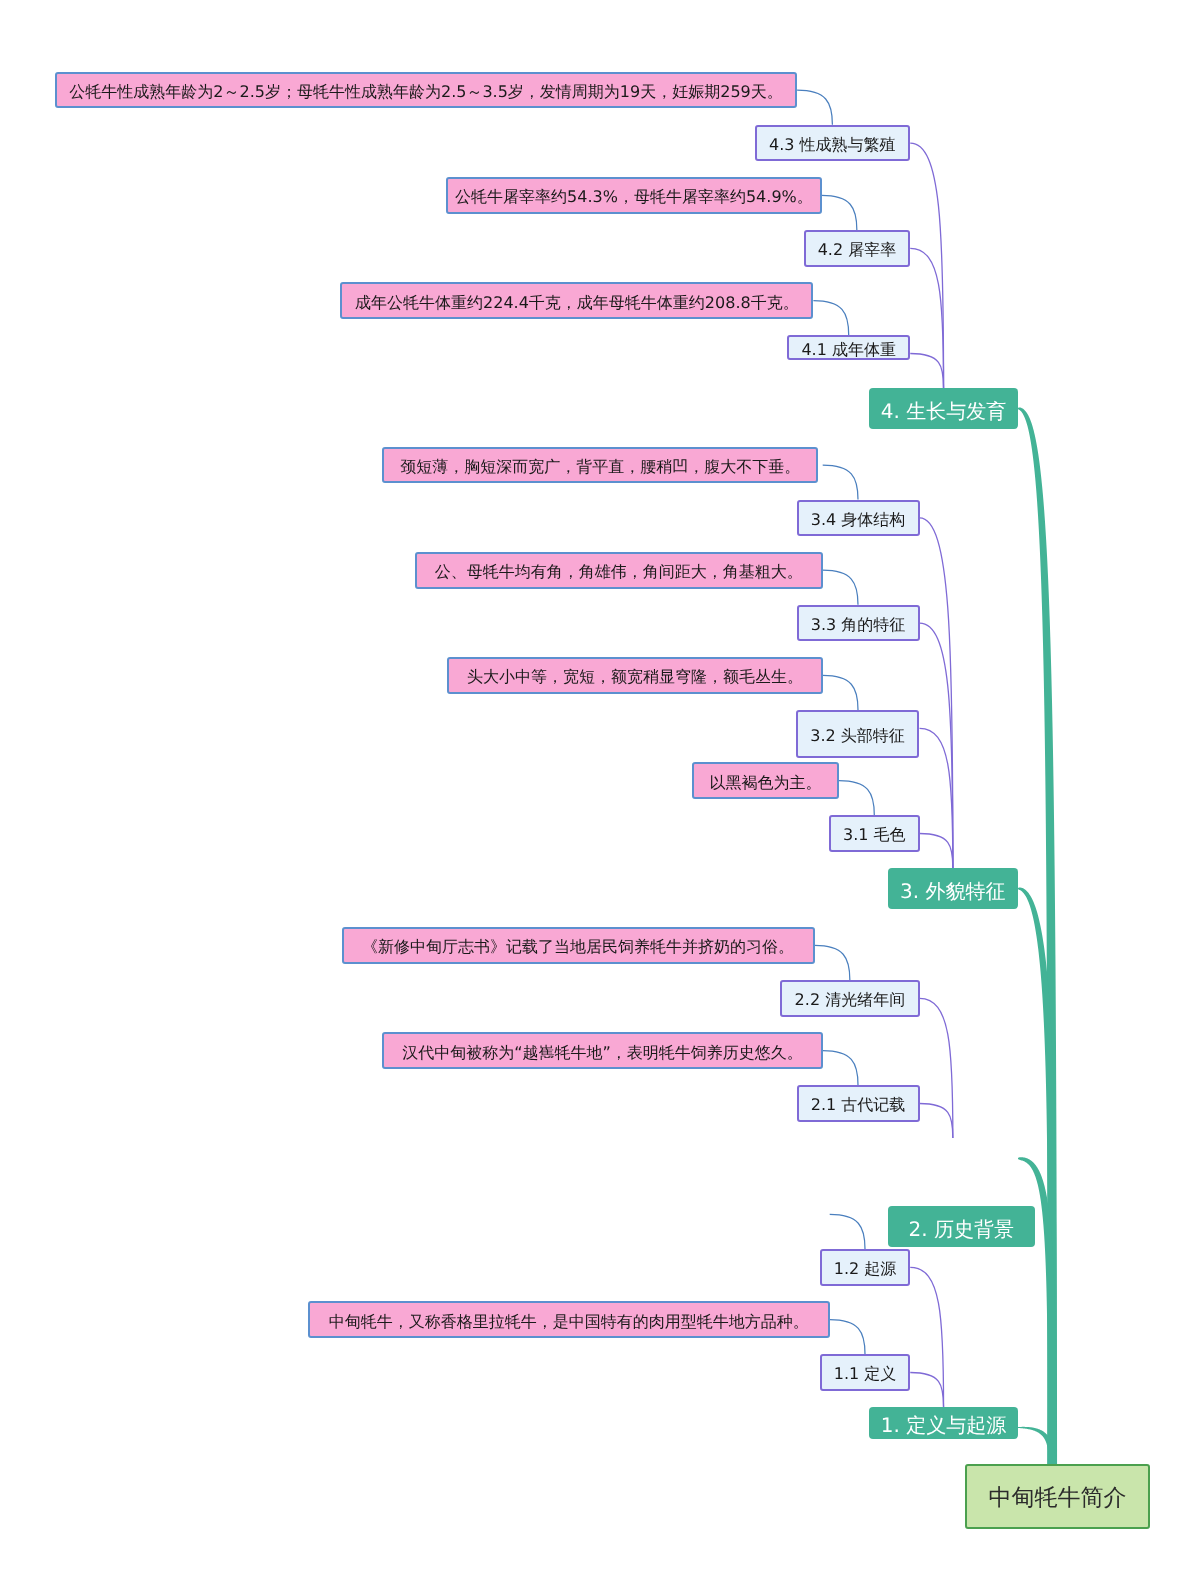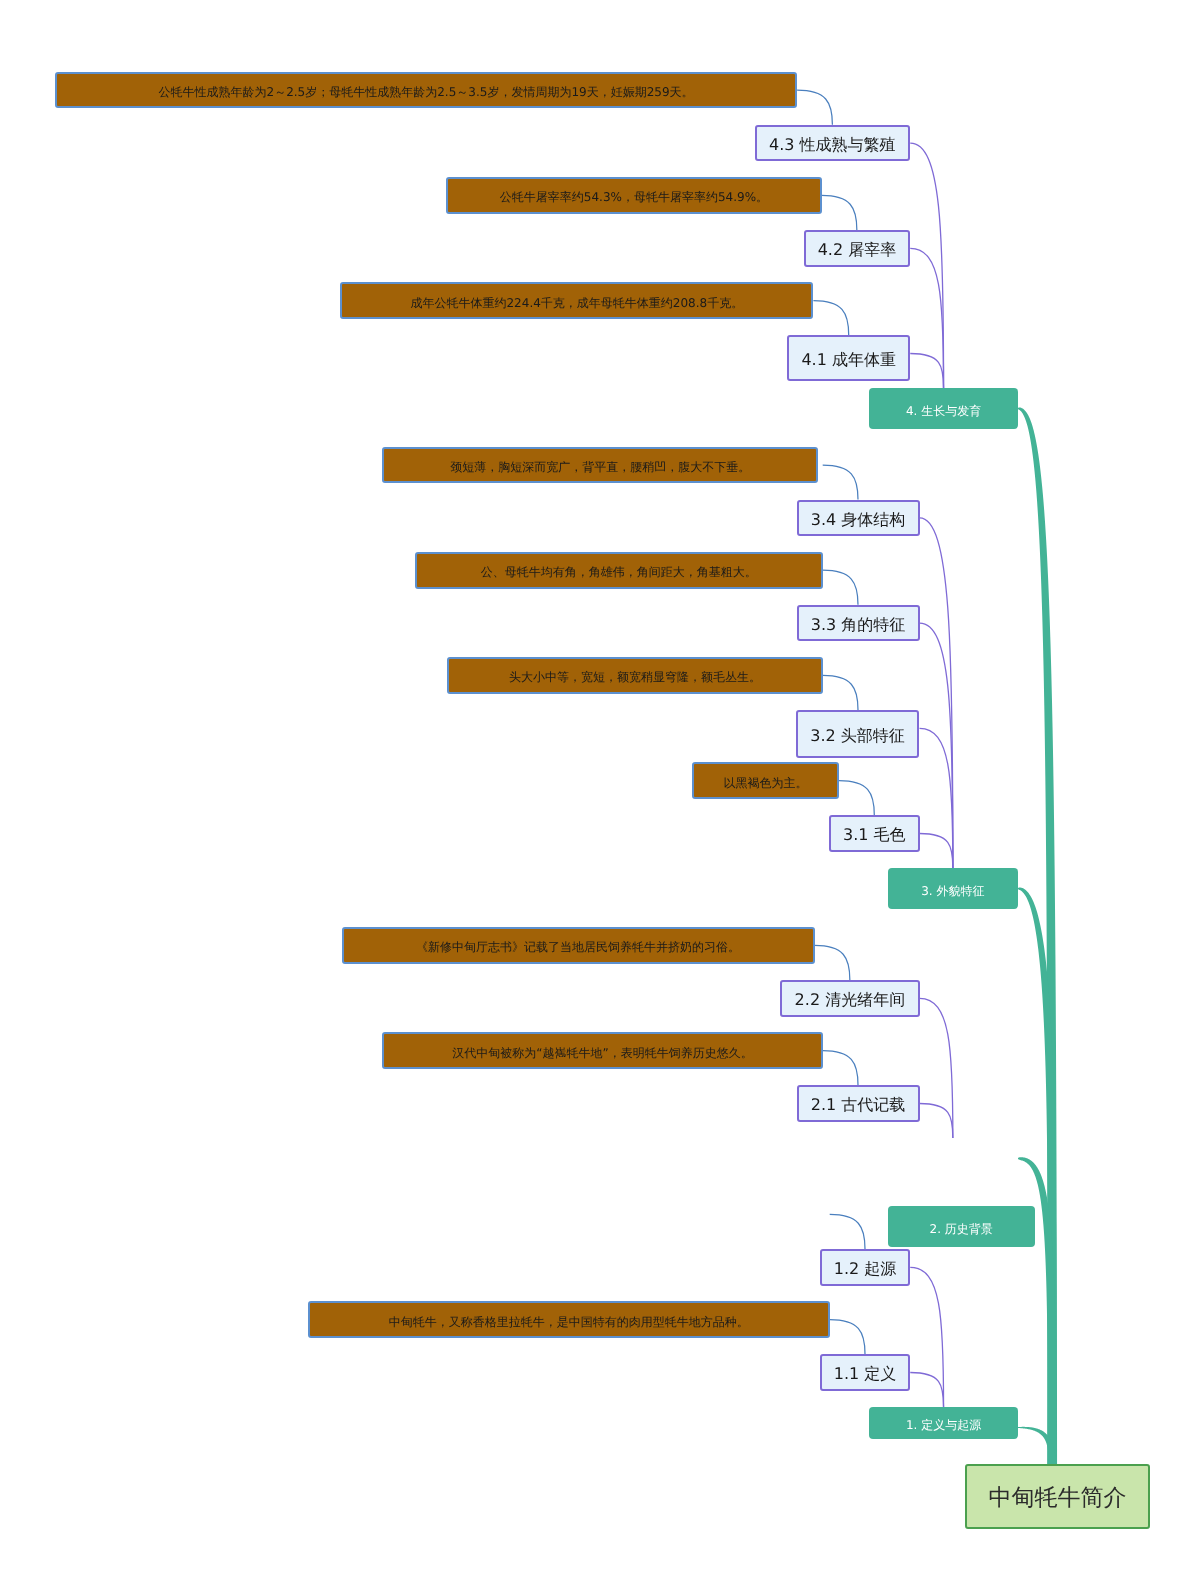--- a/index.html
+++ b/index.html
@@ -5,25 +5,25 @@
 <style>
 html,body{margin:0;padding:0;}
 body{width:1200px;height:1588px;overflow:hidden;background:#ffffff;
      font-family:"DejaVu Sans",sans-serif;
      -webkit-font-smoothing:antialiased;text-rendering:geometricPrecision;}
 #canvas{position:relative;width:1200px;height:1588px;}
 svg.links{position:absolute;left:0;top:0;width:1200px;height:1588px;}
 .node{position:absolute;box-sizing:border-box;display:flex;align-items:center;
       justify-content:center;white-space:nowrap;line-height:1;}
 .node > span{display:block;position:relative;top:2px;}
-.leaf{background:#a16207;border:2px solid #5c90cf;border-radius:3px;
-      color:#1a1a1a;font-size:12px;}
+.leaf{background:#f9a8d4;border:2px solid #5c90cf;border-radius:3px;
+      color:#1a1a1a;font-size:16px;}
 .sub{background:#e5f1fb;border:2.4px solid #7f6ad6;border-radius:3px;
      color:#1a1a1a;font-size:16px;}
-.branch{background:#43b396;border-radius:4px;color:#ffffff;font-size:12px;}
+.branch{background:#43b396;border-radius:4px;color:#ffffff;font-size:20px;}
 .root{background:#c9e5ab;border:2.6px solid #4ba04e;border-radius:3px;
       color:#2b2b2b;font-size:23px;}
 </style>
 </head>
 <body>
 
 <div id="canvas">
 <svg class="links" viewBox="0 0 1200 1588">
 <path fill="#43b396" d="M1018.00,409.00 L1018.53,409.52 L1019.00,409.79 L1019.45,410.06 L1019.89,410.36 L1020.33,410.70 L1020.76,411.10 L1021.20,411.56 L1021.64,412.09 L1022.09,412.69 L1022.55,413.37 L1023.00,414.13 L1023.46,414.96 L1023.92,415.88 L1024.38,416.89 L1024.84,417.98 L1025.30,419.15 L1025.75,420.42 L1026.20,421.77 L1026.65,423.21 L1027.10,424.74 L1027.54,426.36 L1027.97,428.07 L1028.40,429.87 L1028.83,431.76 L1029.25,433.74 L1029.66,435.82 L1030.08,437.99 L1030.48,440.25 L1030.88,442.61 L1031.27,445.07 L1031.66,447.62 L1032.05,450.27 L1032.42,453.01 L1032.79,455.86 L1033.16,458.80 L1033.52,461.84 L1033.88,464.99 L1034.23,468.23 L1034.57,471.58 L1034.91,475.03 L1035.24,478.58 L1035.57,482.24 L1035.89,486.00 L1036.21,489.87 L1036.52,493.84 L1036.83,497.92 L1037.13,502.11 L1037.42,506.41 L1037.71,510.81 L1038.00,515.33 L1038.28,519.96 L1038.55,524.69 L1038.82,529.54 L1039.08,534.51 L1039.34,539.59 L1039.60,544.78 L1039.85,550.08 L1040.09,555.51 L1040.33,561.05 L1040.56,566.70 L1040.79,572.48 L1041.02,578.37 L1041.24,584.39 L1041.45,590.52 L1041.66,596.78 L1041.87,603.15 L1042.07,609.65 L1042.27,616.28 L1042.46,623.02 L1042.65,629.90 L1042.83,636.90 L1043.01,644.02 L1043.18,651.27 L1043.35,658.65 L1043.52,666.16 L1043.68,673.80 L1043.84,681.57 L1043.99,689.47 L1044.14,697.50 L1044.29,705.66 L1044.43,713.96 L1044.56,722.39 L1044.70,730.95 L1044.83,739.65 L1044.95,748.49 L1045.08,757.46 L1045.19,766.57 L1045.31,775.82 L1045.42,785.21 L1045.53,794.74 L1045.63,804.41 L1045.73,814.22 L1045.83,824.17 L1045.92,834.27 L1046.01,844.51 L1046.10,854.89 L1046.18,865.42 L1046.26,876.10 L1046.34,886.92 L1046.42,897.89 L1046.49,909.01 L1046.56,920.28 L1046.62,931.70 L1046.68,943.26 L1046.74,954.98 L1046.80,966.85 L1046.85,978.88 L1046.90,991.05 L1046.95,1003.38 L1047.00,1015.87 L1047.04,1028.51 L1047.08,1041.31 L1047.12,1054.27 L1047.15,1067.38 L1047.19,1080.66 L1047.22,1094.09 L1047.24,1107.68 L1047.27,1121.44 L1047.29,1135.35 L1047.32,1149.43 L1047.33,1163.67 L1047.35,1178.08 L1047.37,1192.65 L1047.38,1207.38 L1047.39,1222.29 L1047.40,1237.36 L1047.41,1252.59 L1047.41,1268.00 L1047.42,1283.57 L1047.42,1299.32 L1047.42,1315.24 L1047.42,1331.33 L1047.41,1347.59 L1047.41,1364.02 L1047.40,1380.63 L1047.39,1397.41 L1047.39,1414.37 L1047.37,1431.50 L1047.36,1448.81 L1047.35,1466.30 L1057.05,1466.30 L1057.04,1448.81 L1057.02,1431.50 L1057.00,1414.36 L1056.98,1397.41 L1056.96,1380.62 L1056.94,1364.01 L1056.92,1347.58 L1056.89,1331.32 L1056.87,1315.23 L1056.84,1299.31 L1056.81,1283.56 L1056.78,1267.99 L1056.74,1252.58 L1056.71,1237.34 L1056.67,1222.27 L1056.63,1207.37 L1056.58,1192.63 L1056.54,1178.06 L1056.49,1163.65 L1056.44,1149.41 L1056.39,1135.33 L1056.34,1121.41 L1056.28,1107.65 L1056.23,1094.06 L1056.16,1080.62 L1056.10,1067.35 L1056.04,1054.23 L1055.97,1041.27 L1055.89,1028.47 L1055.82,1015.83 L1055.74,1003.34 L1055.66,991.01 L1055.58,978.83 L1055.50,966.80 L1055.41,954.93 L1055.32,943.21 L1055.22,931.64 L1055.12,920.22 L1055.02,908.95 L1054.92,897.82 L1054.81,886.85 L1054.70,876.03 L1054.59,865.35 L1054.47,854.81 L1054.35,844.42 L1054.22,834.18 L1054.10,824.08 L1053.96,814.12 L1053.83,804.31 L1053.69,794.64 L1053.55,785.10 L1053.40,775.71 L1053.25,766.45 L1053.10,757.34 L1052.94,748.36 L1052.78,739.52 L1052.61,730.81 L1052.44,722.24 L1052.26,713.81 L1052.09,705.51 L1051.90,697.34 L1051.71,689.30 L1051.52,681.39 L1051.33,673.62 L1051.13,665.98 L1050.92,658.46 L1050.71,651.07 L1050.50,643.82 L1050.28,636.68 L1050.05,629.68 L1049.83,622.80 L1049.59,616.04 L1049.36,609.41 L1049.11,602.90 L1048.86,596.52 L1048.61,590.25 L1048.35,584.11 L1048.09,578.08 L1047.82,572.18 L1047.55,566.39 L1047.27,560.73 L1046.99,555.17 L1046.70,549.74 L1046.40,544.42 L1046.10,539.22 L1045.79,534.13 L1045.48,529.15 L1045.16,524.29 L1044.84,519.53 L1044.51,514.89 L1044.18,510.36 L1043.84,505.94 L1043.49,501.62 L1043.14,497.42 L1042.78,493.32 L1042.41,489.33 L1042.04,485.44 L1041.66,481.66 L1041.28,477.98 L1040.89,474.41 L1040.49,470.93 L1040.09,467.56 L1039.68,464.29 L1039.26,461.12 L1038.84,458.05 L1038.41,455.08 L1037.97,452.21 L1037.53,449.43 L1037.07,446.75 L1036.61,444.16 L1036.15,441.67 L1035.67,439.27 L1035.19,436.97 L1034.70,434.75 L1034.20,432.63 L1033.70,430.60 L1033.18,428.66 L1032.66,426.80 L1032.13,425.04 L1031.58,423.36 L1031.03,421.76 L1030.47,420.25 L1029.90,418.83 L1029.32,417.49 L1028.72,416.23 L1028.11,415.05 L1027.49,413.96 L1026.86,412.94 L1026.21,412.01 L1025.54,411.15 L1024.85,410.38 L1024.15,409.69 L1023.42,409.08 L1022.67,408.57 L1021.91,408.14 L1021.12,407.82 L1020.33,407.60 L1019.54,407.51 L1018.75,407.55 L1018.00,408.00 Z"></path>
 <path fill="#43b396" d="M1018.00,889.00 L1018.84,889.63 L1019.62,889.98 L1020.36,890.36 L1021.07,890.81 L1021.78,891.34 L1022.48,891.96 L1023.17,892.67 L1023.87,893.49 L1024.56,894.42 L1025.24,895.45 L1025.93,896.60 L1026.60,897.86 L1027.27,899.23 L1027.93,900.72 L1028.58,902.31 L1029.22,904.02 L1029.85,905.84 L1030.47,907.77 L1031.08,909.80 L1031.67,911.95 L1032.25,914.20 L1032.82,916.56 L1033.38,919.03 L1033.92,921.60 L1034.46,924.28 L1034.97,927.06 L1035.48,929.94 L1035.97,932.92 L1036.45,936.01 L1036.92,939.20 L1037.38,942.49 L1037.82,945.88 L1038.26,949.37 L1038.68,952.96 L1039.08,956.64 L1039.48,960.42 L1039.86,964.30 L1040.24,968.28 L1040.60,972.35 L1040.95,976.51 L1041.29,980.77 L1041.62,985.12 L1041.93,989.56 L1042.24,994.10 L1042.54,998.73 L1042.82,1003.45 L1043.10,1008.26 L1043.37,1013.15 L1043.62,1018.14 L1043.87,1023.22 L1044.11,1028.38 L1044.33,1033.63 L1044.55,1038.96 L1044.76,1044.39 L1044.96,1049.89 L1045.16,1055.49 L1045.34,1061.16 L1045.52,1066.92 L1045.68,1072.76 L1045.84,1078.69 L1045.99,1084.69 L1046.14,1090.78 L1046.27,1096.95 L1046.40,1103.19 L1046.53,1109.52 L1046.64,1115.92 L1046.75,1122.40 L1046.85,1128.96 L1046.95,1135.60 L1047.04,1142.31 L1047.12,1149.09 L1047.20,1155.95 L1047.27,1162.89 L1047.33,1169.90 L1047.40,1176.98 L1047.45,1184.13 L1047.50,1191.36 L1047.55,1198.65 L1047.59,1206.02 L1047.62,1213.46 L1047.66,1220.96 L1047.68,1228.54 L1047.71,1236.18 L1047.73,1243.89 L1047.75,1251.67 L1047.76,1259.51 L1047.77,1267.42 L1047.77,1275.39 L1047.78,1283.43 L1047.78,1291.53 L1047.78,1299.70 L1047.77,1307.92 L1047.77,1316.21 L1047.76,1324.56 L1047.75,1332.97 L1047.74,1341.44 L1047.73,1349.97 L1047.71,1358.56 L1047.70,1367.21 L1047.68,1375.92 L1047.66,1384.68 L1047.64,1393.50 L1047.63,1402.37 L1047.61,1411.30 L1047.59,1420.28 L1047.57,1429.32 L1047.55,1438.41 L1047.53,1447.56 L1047.52,1456.75 L1047.50,1466.00 L1056.90,1466.00 L1056.88,1456.75 L1056.87,1447.56 L1056.85,1438.41 L1056.84,1429.32 L1056.83,1420.29 L1056.81,1411.30 L1056.80,1402.37 L1056.78,1393.50 L1056.77,1384.68 L1056.75,1375.92 L1056.73,1367.21 L1056.71,1358.56 L1056.69,1349.97 L1056.67,1341.44 L1056.65,1332.97 L1056.62,1324.55 L1056.60,1316.20 L1056.57,1307.91 L1056.54,1299.68 L1056.50,1291.51 L1056.46,1283.41 L1056.42,1275.37 L1056.38,1267.39 L1056.33,1259.48 L1056.28,1251.63 L1056.23,1243.85 L1056.17,1236.14 L1056.11,1228.49 L1056.04,1220.91 L1055.97,1213.40 L1055.90,1205.96 L1055.82,1198.58 L1055.73,1191.28 L1055.64,1184.05 L1055.55,1176.89 L1055.45,1169.80 L1055.34,1162.79 L1055.23,1155.84 L1055.11,1148.97 L1054.98,1142.18 L1054.85,1135.46 L1054.71,1128.82 L1054.57,1122.25 L1054.42,1115.76 L1054.26,1109.35 L1054.09,1103.01 L1053.92,1096.75 L1053.74,1090.58 L1053.55,1084.48 L1053.35,1078.46 L1053.15,1072.53 L1052.93,1066.67 L1052.71,1060.90 L1052.48,1055.21 L1052.24,1049.61 L1051.99,1044.08 L1051.73,1038.65 L1051.46,1033.29 L1051.18,1028.03 L1050.89,1022.85 L1050.59,1017.76 L1050.28,1012.75 L1049.96,1007.83 L1049.63,1003.01 L1049.29,998.27 L1048.94,993.62 L1048.58,989.06 L1048.20,984.59 L1047.81,980.22 L1047.42,975.94 L1047.00,971.75 L1046.58,967.65 L1046.14,963.65 L1045.70,959.74 L1045.23,955.93 L1044.76,952.21 L1044.27,948.59 L1043.77,945.07 L1043.25,941.64 L1042.72,938.31 L1042.18,935.08 L1041.62,931.95 L1041.04,928.92 L1040.46,925.99 L1039.85,923.16 L1039.23,920.43 L1038.59,917.80 L1037.94,915.28 L1037.27,912.86 L1036.58,910.54 L1035.87,908.32 L1035.15,906.21 L1034.40,904.20 L1033.64,902.30 L1032.85,900.50 L1032.05,898.81 L1031.22,897.22 L1030.36,895.75 L1029.48,894.38 L1028.58,893.12 L1027.64,891.97 L1026.67,890.94 L1025.68,890.03 L1024.64,889.24 L1023.58,888.58 L1022.48,888.06 L1021.37,887.69 L1020.23,887.49 L1019.10,887.48 L1018.00,888.00 Z"></path>
@@ -105,21 +105,21 @@
     </div>
 <div class="node sub" style="left:796.5px;top:499.5px;width:123.1px;height:36.8px">
       <span>3.4 身体结构</span>
     </div>
 <div class="node leaf" style="left:382.2px;top:446.8px;width:436px;height:36.5px">
       <span>颈短薄，胸短深而宽广，背平直，腰稍凹，腹大不下垂。</span>
     </div>
 <div class="node branch" style="left:869.1px;top:388.0px;width:148.9px;height:41.0px">
       <span>4. 生长与发育</span>
     </div>
-<div class="node sub" style="left:787.1px;top:335.1px;width:123.1px;height:46px">
+<div class="node sub" style="left:787.1px;top:335.1px;width:123.1px;height:25px">
       <span>4.1 成年体重</span>
     </div>
 <div class="node leaf" style="left:340.3px;top:282.4px;width:473.1px;height:36.5px">
       <span>成年公牦牛体重约224.4千克，成年母牦牛体重约208.8千克。</span>
     </div>
 <div class="node sub" style="left:803.5px;top:229.9px;width:106.8px;height:36.8px">
       <span>4.2 屠宰率</span>
     </div>
 <div class="node leaf" style="left:446.3px;top:177.2px;width:375.3px;height:36.5px">
       <span>公牦牛屠宰率约54.3%，母牦牛屠宰率约54.9%。</span>

